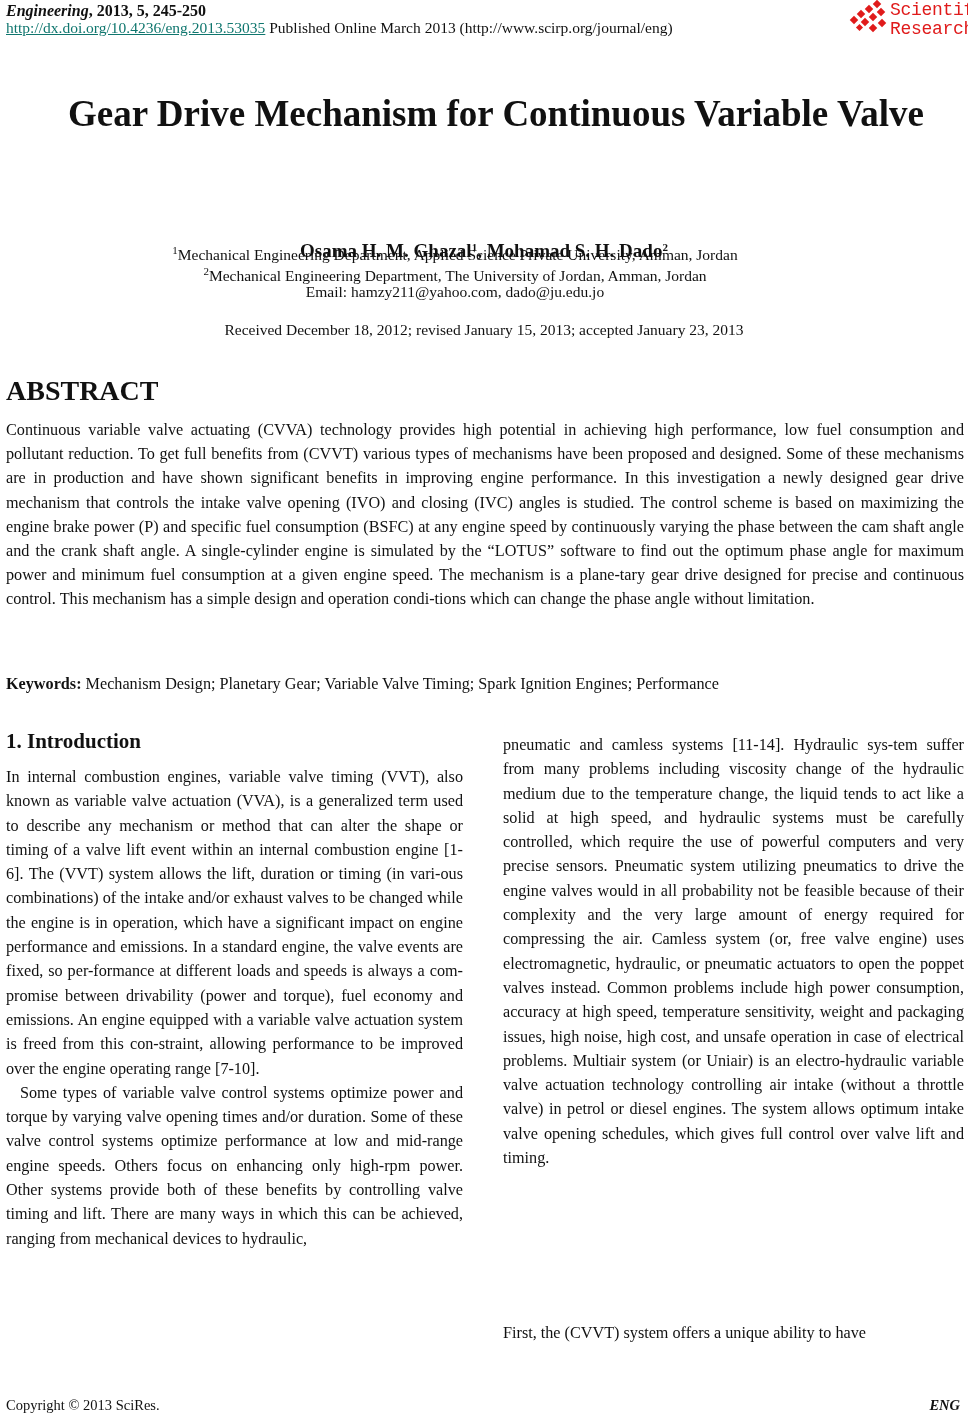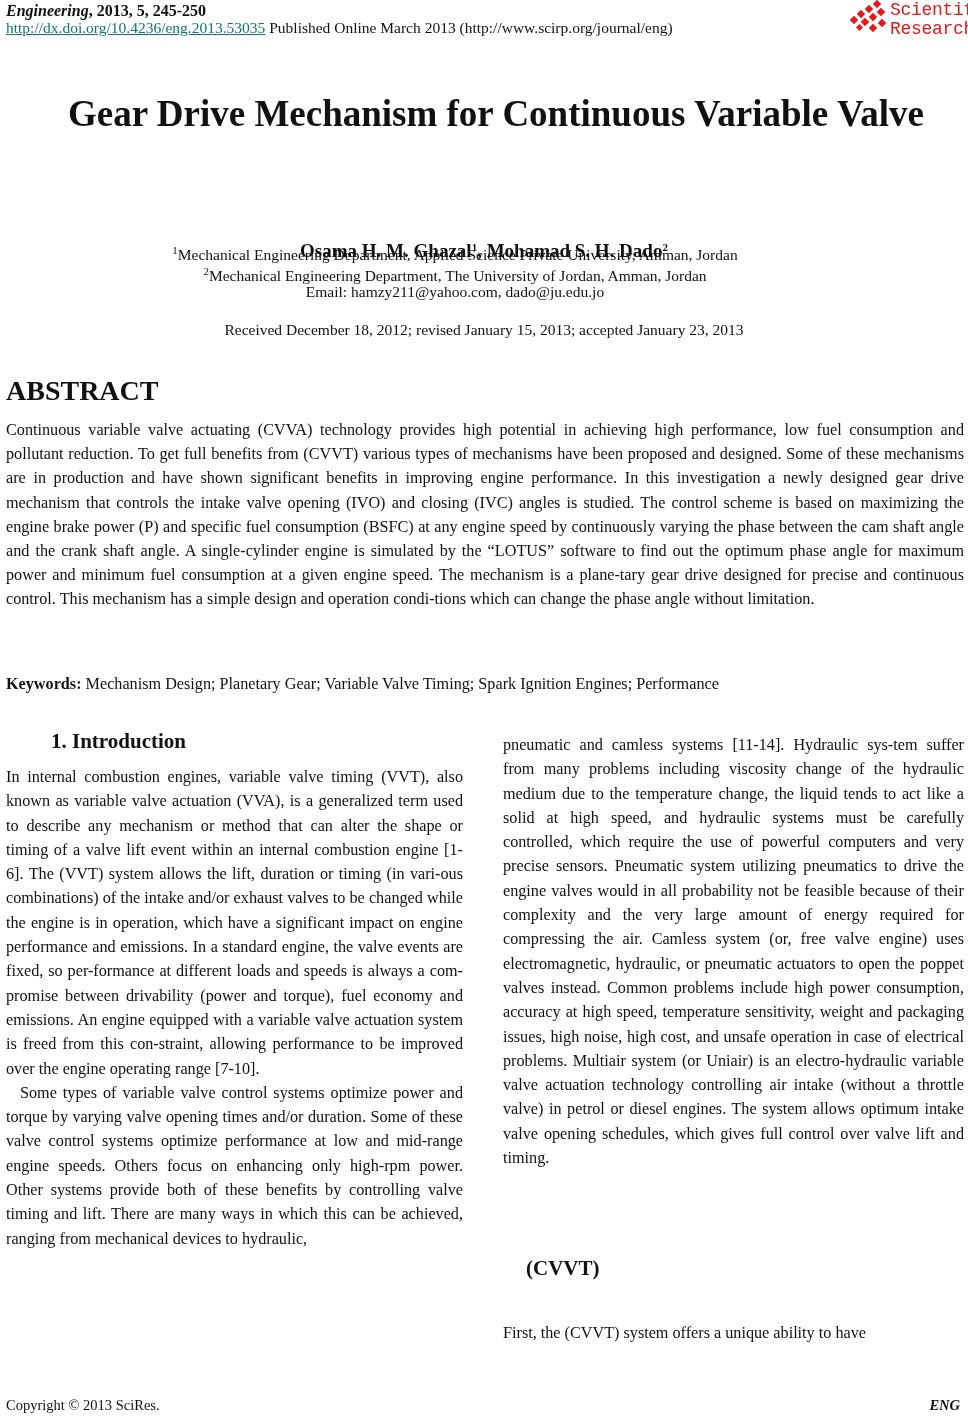--- a/index.html
+++ b/index.html
@@ -78,28 +78,27 @@
 
 <div class="abs received">Received December 18, 2012; revised January 15, 2013; accepted January 23, 2013</div>
 
 <div class="abs abs-head">ABSTRACT</div>
 <div class="abs abs-body">Continuous variable valve actuating (CVVA) technology provides high potential in achieving high performance, low fuel consumption and pollutant reduction. To get full benefits from (CVVT) various types of mechanisms have been proposed and designed. Some of these mechanisms are in production and have shown significant benefits in improving engine performance. In this investigation a newly designed gear drive mechanism that controls the intake valve opening (IVO) and closing (IVC) angles is studied. The control scheme is based on maximizing the engine brake power (P) and specific fuel consumption (BSFC) at any engine speed by continuously varying the phase between the cam shaft angle and the crank shaft angle. A single-cylinder engine is simulated by the “LOTUS” software to find out the optimum phase angle for maximum power and minimum fuel consumption at a given engine speed. The mechanism is a plane-tary gear drive designed for precise and continuous control. This mechanism has a simple design and operation condi-tions which can change the phase angle without limitation.</div>
 
 <div class="abs keywords">
   <b>Keywords:</b><span> Mechanism Design; Planetary Gear; Variable Valve Timing; Spark Ignition Engines; Performance</span>
 </div>
 
-<div class="abs sec-head" style="left:6px; top:729px;margin-left:45px;">1. Introduction</div>
+<div class="abs sec-head" style="left:6px; top:729px;">1. Introduction</div>
 <div class="abs col" style="left:6px; top:765px; width:457px;">
   <p>In internal combustion engines, variable valve timing (VVT), also known as variable valve actuation (VVA), is a generalized term used to describe any mechanism or method that can alter the shape or timing of a valve lift event within an internal combustion engine [1-6]. The (VVT) system allows the lift, duration or timing (in vari-ous combinations) of the intake and/or exhaust valves to be changed while the engine is in operation, which have a significant impact on engine performance and emissions. In a standard engine, the valve events are fixed, so per-formance at different loads and speeds is always a com-promise between drivability (power and torque), fuel economy and emissions. An engine equipped with a variable valve actuation system is freed from this con-straint, allowing performance to be improved over the engine operating range [7-10].</p>
   <p class="indent">Some types of variable valve control systems optimize power and torque by varying valve opening times and/or duration. Some of these valve control systems optimize performance at low and mid-range engine speeds. Others focus on enhancing only high-rpm power. Other systems provide both of these benefits by controlling valve timing and lift. There are many ways in which this can be achieved, ranging from mechanical devices to hydraulic,</p>
 </div>
 
 <div class="abs col" style="left:503px; top:733px; width:461px;">
   <p>pneumatic and camless systems [11-14]. Hydraulic sys-tem suffer from many problems including viscosity change of the hydraulic medium due to the temperature change, the liquid tends to act like a solid at high speed, and hydraulic systems must be carefully controlled, which require the use of powerful computers and very precise sensors. Pneumatic system utilizing pneumatics to drive the engine valves would in all probability not be feasible because of their complexity and the very large amount of energy required for compressing the air. Camless system (or, free valve engine) uses electromagnetic, hydraulic, or pneumatic actuators to open the poppet valves instead. Common problems include high power consumption, accuracy at high speed, temperature sensitivity, weight and packaging issues, high noise, high cost, and unsafe operation in case of electrical problems. Multiair system (or Uniair) is an electro-hydraulic variable valve actuation technology controlling air intake (without a throttle valve) in petrol or diesel engines. The system allows optimum intake valve opening schedules, which gives full control over valve lift and timing.</p>
 </div>
 <div class="abs sec-head" style="left:503px; top:1256px; width:461px;">
-  <div style="padding-left:23px;">(CVVT)</div>
 </div>
 <div class="abs col" style="left:503px; top:1321px; width:461px;">First, the (CVVT) system offers a unique ability to have</div>
 
 <div class="abs footer-left">Copyright © 2013 SciRes.</div>
 <div class="abs footer-right">ENG</div>
 
 </body></html>

